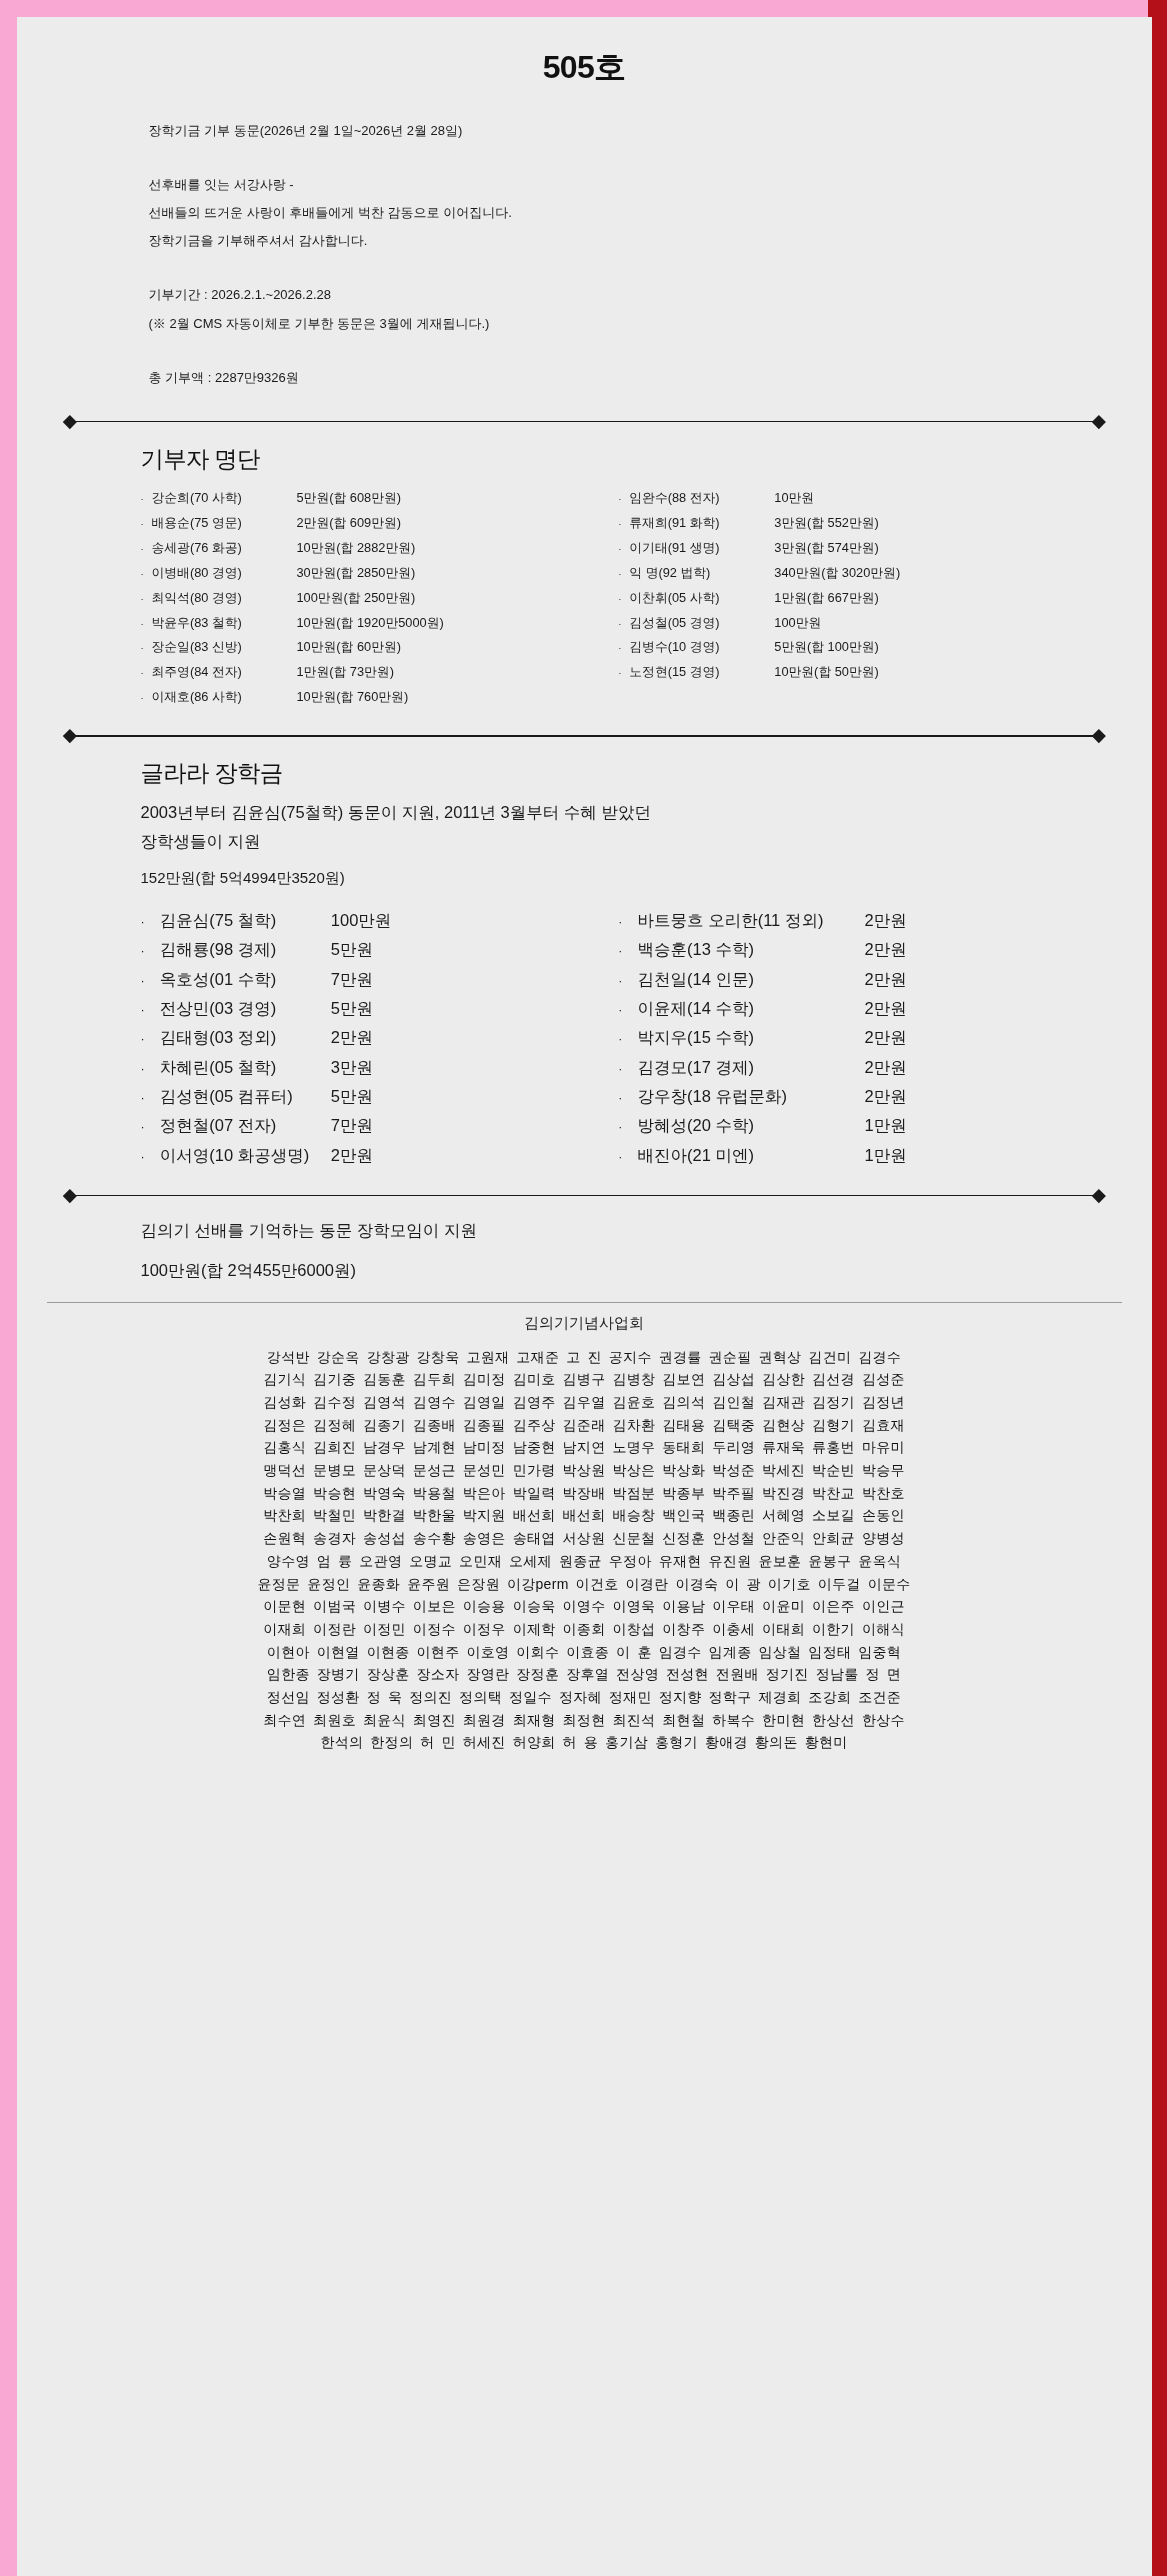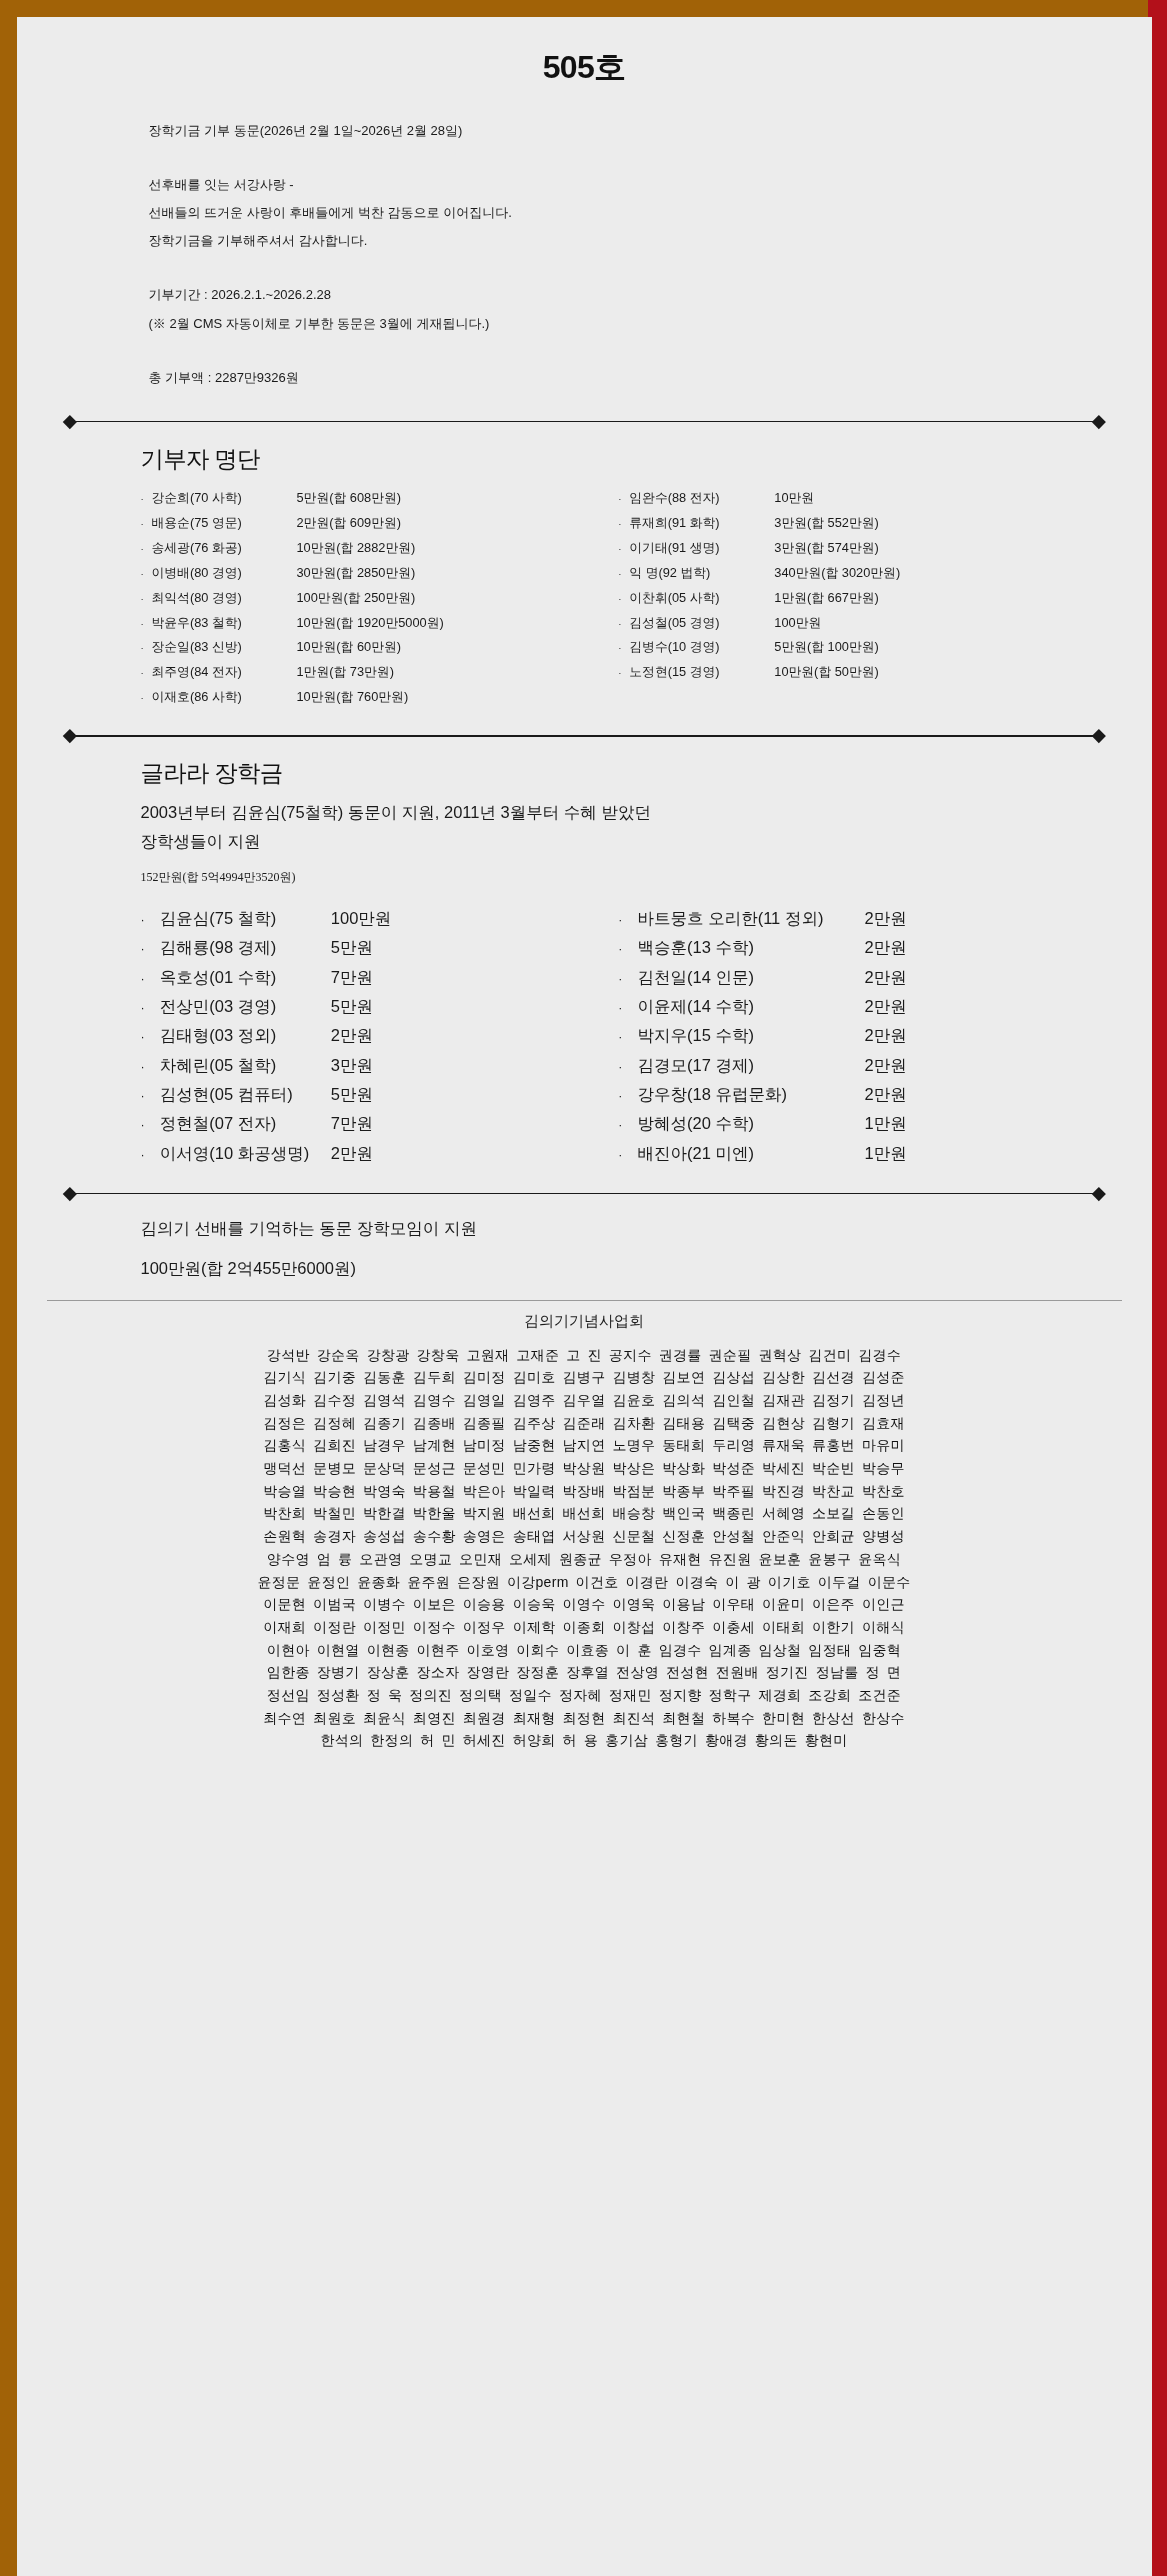--- a/index.html
+++ b/index.html
@@ -6,21 +6,21 @@
   html, body { margin:0; padding:0; }
   body {
     width: 1168px;
     background: #b3101a;
     font-family: "Liberation Sans", sans-serif;
     color: #1a1a1a;
   }
   .page {
     width: 1148px;
     min-height: 2576px;
-    background: #a16207;
+    background: #f9a8d4;
     padding: 16.5px 16.5px 0 16.5px;
   }
   .sheet {
     background: #ececec;
     width: 1135px;
     min-height: 2559px;
     padding: 0 0 0 0;
   }
   .title {
     text-align: center;
@@ -67,23 +67,22 @@
     color: #111;
     margin: 0 0 11px 0;
     letter-spacing: -0.7px;
   }
   .sec-sub {
     font-size: 16.5px;
     line-height: 1.5;
     margin: 0 0 4.1px 0;
   }
   .sec-amount {
-    font-size: 12px;
+    font-size: 15px;
     margin: 15px 0 6.9px 0;
-    font-family: Liberation Serif, serif;
   }
 
   .donor-cols {
     display: flex;
     gap: 27.6px;
     margin-top: 8.3px;
   }
   .donor-col { flex: 1; }
   .donor-row {
     display: flex;

